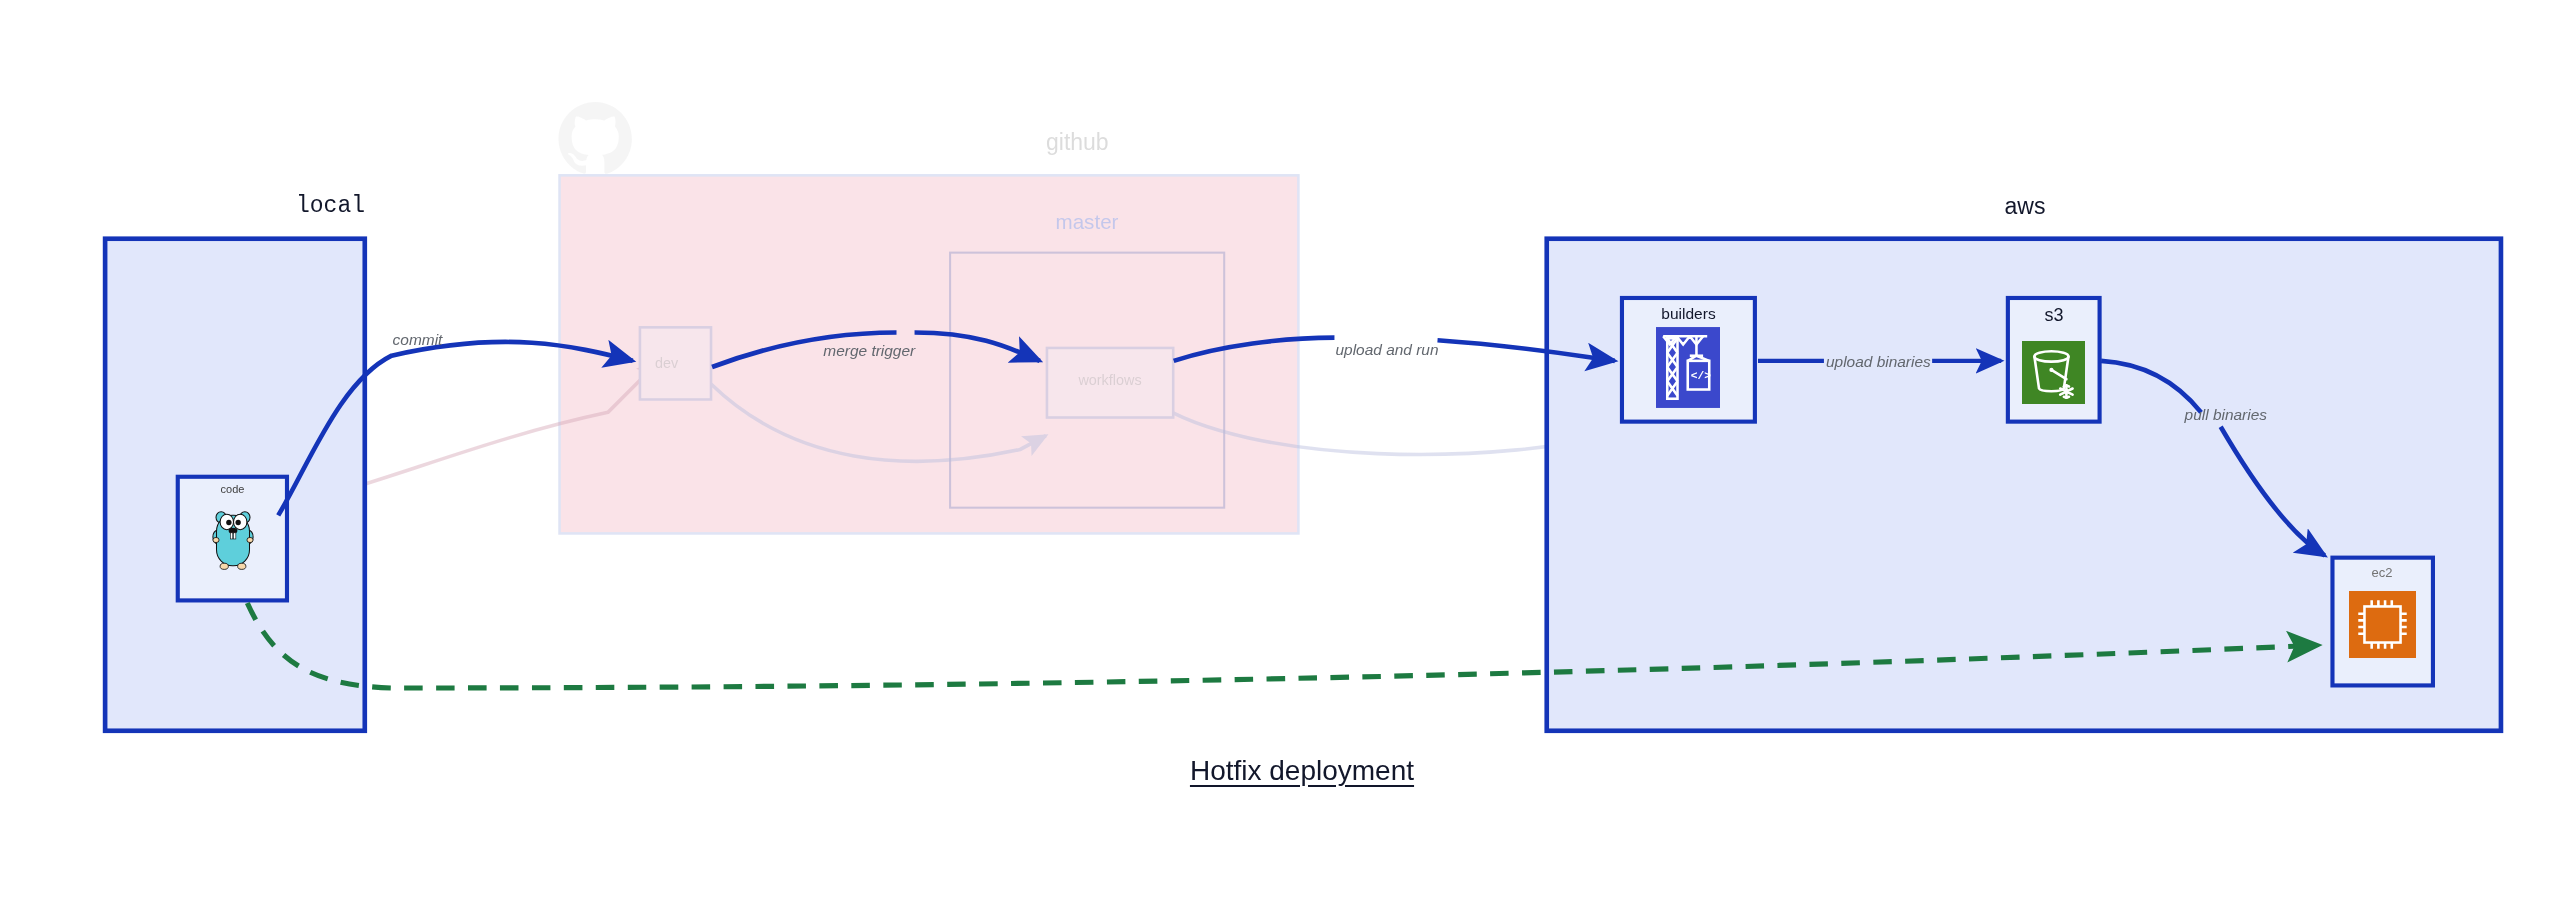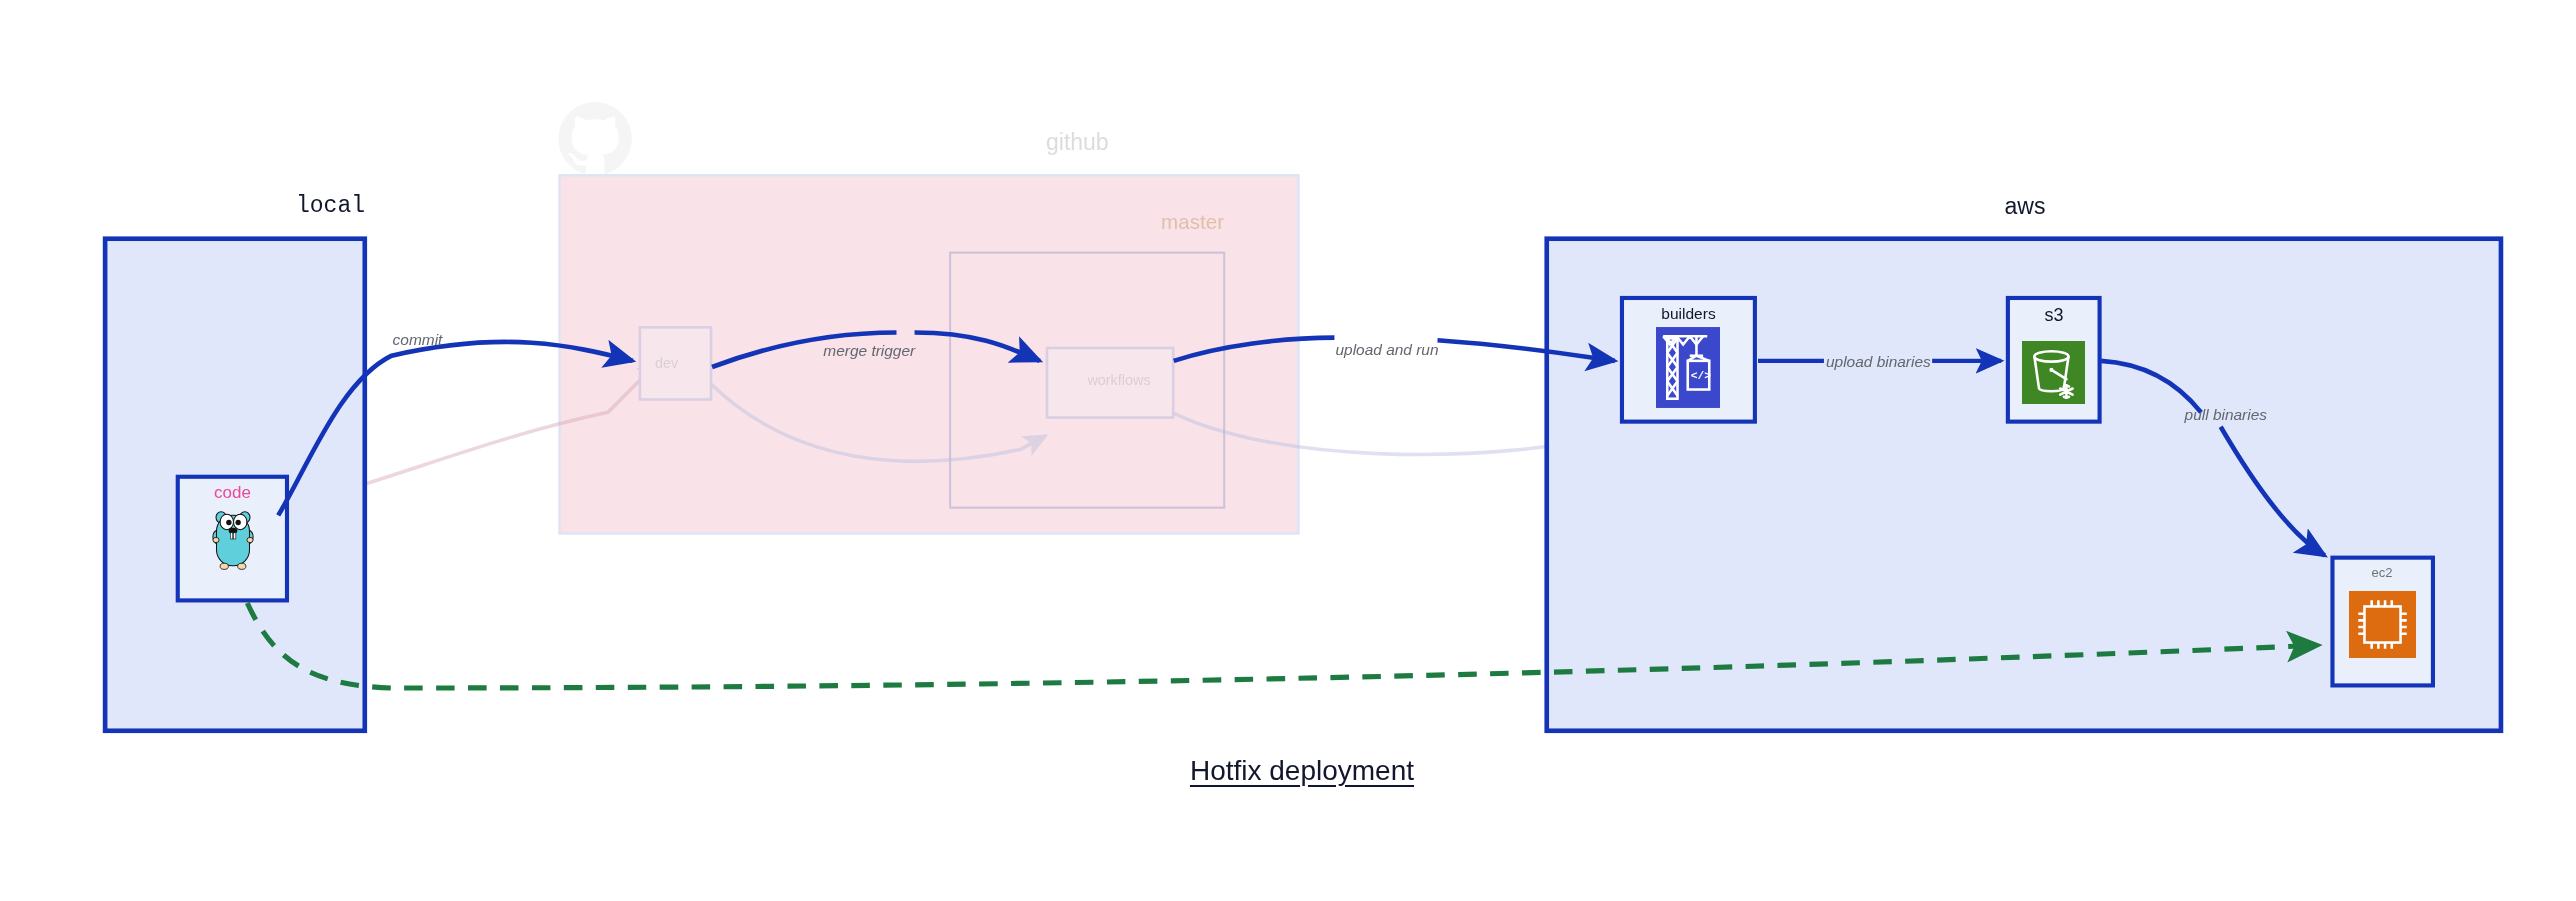--- a/index.html
+++ b/index.html
@@ -79,29 +79,29 @@
     <path d="M4078,700 C4180,706 4240,760 4272,800 M4310,828 C4380,948 4450,1040 4512,1078" fill="none" stroke="#1434b8" stroke-width="9" marker-end="url(#ah-blue)"></path>
     <text class="edge-label" x="4240" y="815">pull binaries</text>
 
     <path d="M480,1170 C530,1280 600,1330 760,1335 C1700,1335 2900,1320 4500,1252" fill="none" stroke="#1d7a41" stroke-width="10" stroke-dasharray="36 26" marker-end="url(#ah-green)"></path>
   </svg>
 
   <div class="grp-label" style="left:105px;top:193px;width:260px;text-align:right;font-size:23px;color:#12172b;font-family:Liberation Mono, monospace;">local</div>
 
   <div class="grp-label" style="left:1046px;top:129px;width:237px;text-align:left;font-size:23px;color:#8d8d8d;opacity:.30;">github</div>
 
-  <div class="grp-label" style="left:950px;top:210px;width:274px;text-align:right;font-size:20.6px;color:#a16207;opacity:.28;">master</div>
+  <div class="grp-label" style="left:950px;top:210px;width:274px;text-align:center;font-size:20.6px;color:#3b82f6;opacity:.28;">master</div>
 
   <div class="grp-label" style="left:1855px;top:193px;width:340px;text-align:center;font-size:23px;color:#12172b;">aws</div>
 
-  <div class="node-label" style="left:178px;top:483px;width:109px;font-size:17px;color:#ec4899;">code</div>
+  <div class="node-label" style="left:178px;top:483px;width:109px;font-size:11px;color:#404040;">code</div>
 
   <div class="node-label" style="left:640px;top:355px;width:53px;font-size:14.4px;color:#9b9b9b;opacity:.30;">dev</div>
 
-  <div class="node-label" style="left:1047px;top:372px;width:126px;font-size:14.4px;color:#9b9b9b;opacity:.30;padding-left:9px;">workflows</div>
+  <div class="node-label" style="left:1047px;top:372px;width:126px;font-size:14.4px;color:#9b9b9b;opacity:.30;">workflows</div>
 
   <div class="node-label" style="left:1622px;top:305px;width:133px;font-size:15.5px;color:#12172b;">builders</div>
 
   <div class="node-label" style="left:2008px;top:305px;width:92px;font-size:18px;color:#12172b;">s3</div>
 
   <div class="node-label" style="left:2332px;top:565px;width:100px;font-size:13px;color:#737373;">ec2</div>
 
   <svg style="position:absolute;left:207px;top:507px;width:52px;height:66px;" viewBox="0 0 100 128">
     <ellipse cx="20" cy="58" rx="9" ry="13" fill="#5ecfdb" stroke="#111" stroke-width="2"></ellipse>
     <ellipse cx="80" cy="58" rx="9" ry="13" fill="#5ecfdb" stroke="#111" stroke-width="2"></ellipse>

